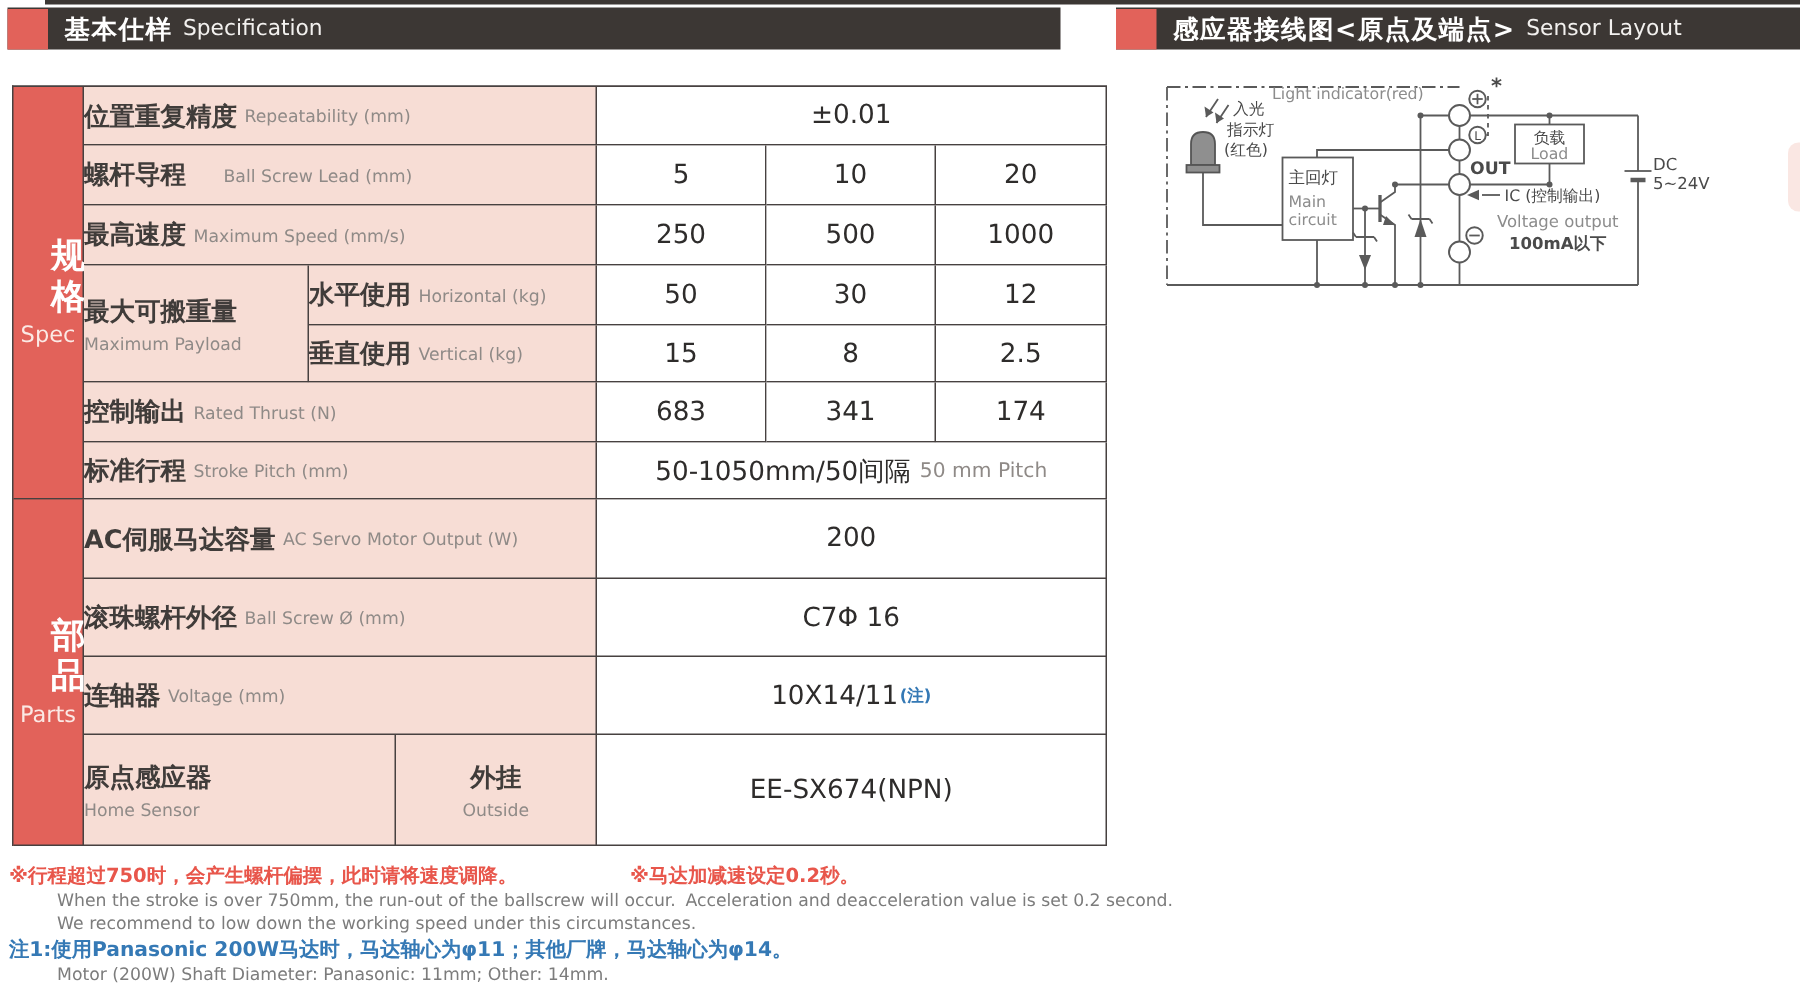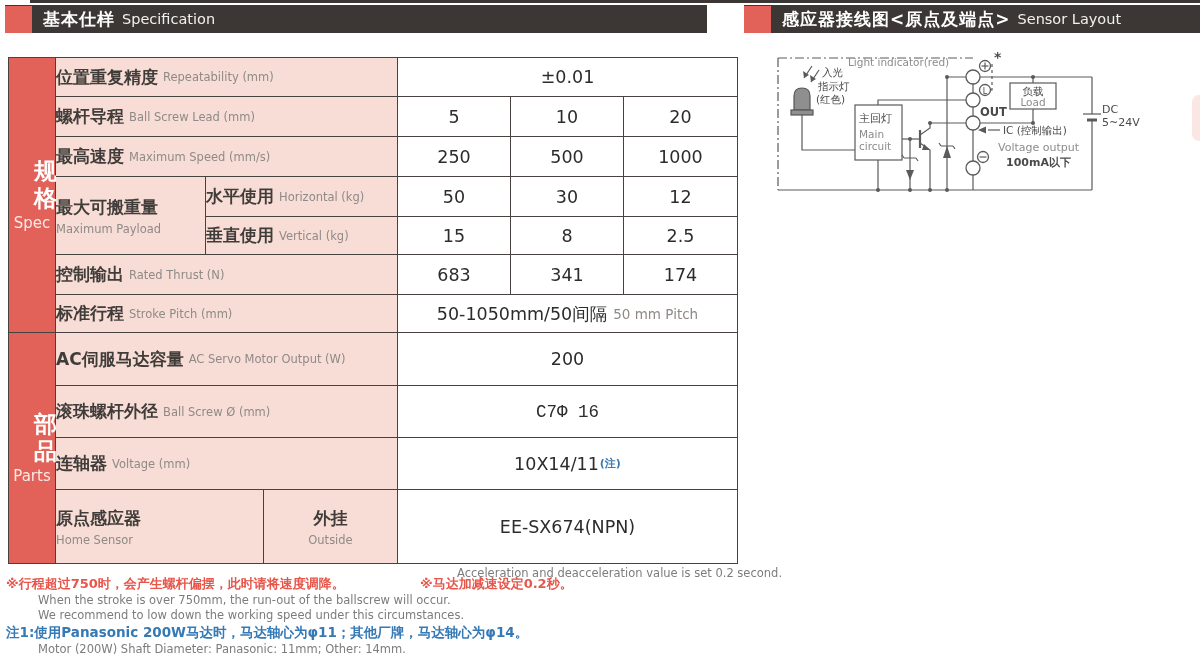--- a/index.html
+++ b/index.html
@@ -81,21 +81,21 @@
       </div>
       <div class="ven">Parts</div>
     </div>
 
     <div class="c lab" style="grid-area:1/2/2/5;">
       <span class="zh">位置重复精度</span>
       <span class="en">Repeatability (mm)</span>
     </div>
     <div class="c val" style="grid-area:1/5/2/8;">±0.01</div>
 
-    <div class="c lab" style="grid-area:2/2/3/5;">
+    <div class="c lab" style="grid-area:2/2/3/5;gap:20px;">
       <span class="zh">螺杆导程</span>
       <span class="en">Ball Screw Lead (mm)</span>
     </div>
     <div class="c val" style="grid-area:2/5/3/6;">5</div>
     <div class="c val" style="grid-area:2/6/3/7;">10</div>
     <div class="c val" style="grid-area:2/7/3/8;">20</div>
 
     <div class="c lab" style="grid-area:3/2/4/5;">
       <span class="zh">最高速度</span>
       <span class="en">Maximum Speed (mm/s)</span>
@@ -143,21 +143,21 @@
     <div class="c lab" style="grid-area:8/2/9/5;">
       <span class="zh">AC伺服马达容量</span>
       <span class="en">AC Servo Motor Output (W)</span>
     </div>
     <div class="c val" style="grid-area:8/5/9/8;">200</div>
 
     <div class="c lab" style="grid-area:9/2/10/5;">
       <span class="zh">滚珠螺杆外径</span>
       <span class="en">Ball Screw Ø (mm)</span>
     </div>
-    <div class="c val" style="grid-area:9/5/10/8;font-family:Liberation Mono, monospace;">C7Φ 16</div>
+    <div class="c val" style="grid-area:9/5/10/8;">C7Φ 16</div>
 
     <div class="c lab" style="grid-area:10/2/11/5;">
       <span class="zh">连轴器</span>
       <span class="en">Voltage (mm)</span>
     </div>
     <div class="c val" style="grid-area:10/5/11/8;">
       <span>10X14/11</span>
       <sup>(注)</sup>
     </div>
 
@@ -169,21 +169,21 @@
       <span class="zh">外挂</span>
       <span class="en">Outside</span>
     </div>
     <div class="c val" style="grid-area:11/5/12/8;">EE-SX674(NPN)</div>
   </div>
 
   <div class="note red" style="left:6px;  top:575px;">※行程超过750时，会产生螺杆偏摆，此时请将速度调降。</div>
   <div class="note gray" style="left:38px; top:593px;">When the stroke is over 750mm, the run-out of the ballscrew will occur.</div>
   <div class="note gray" style="left:38px; top:608px;">We recommend to low down the working speed under this circumstances.</div>
   <div class="note red" style="left:420px; top:575px;">※马达加减速设定0.2秒。</div>
-  <div class="note gray" style="left:432px; top:566px;padding-left:25px;">Acceleration and deacceleration value is set 0.2 second.</div>
+  <div class="note gray" style="left:432px; top:593px;padding-left:25px;">Acceleration and deacceleration value is set 0.2 second.</div>
   <div class="note blue" style="left:6px;  top:624px;">注1:使用Panasonic 200W马达时，马达轴心为φ11；其他厂牌，马达轴心为φ14。</div>
   <div class="note gray" style="left:38px; top:642px;">Motor (200W) Shaft Diameter: Panasonic: 11mm; Other: 14mm.</div>
 
   <svg class="diagram" viewBox="0 0 420 160">
     <g stroke="#5a5a5a" stroke-width="1.2" fill="none">
 
       <line x1="8" y1="8" x2="8" y2="140" stroke-dasharray="9 3 2 3"></line>
       <line x1="8" y1="8" x2="203" y2="8" stroke-dasharray="9 3 2 3"></line>
       <line x1="8" y1="140" x2="322" y2="140"></line>
 

